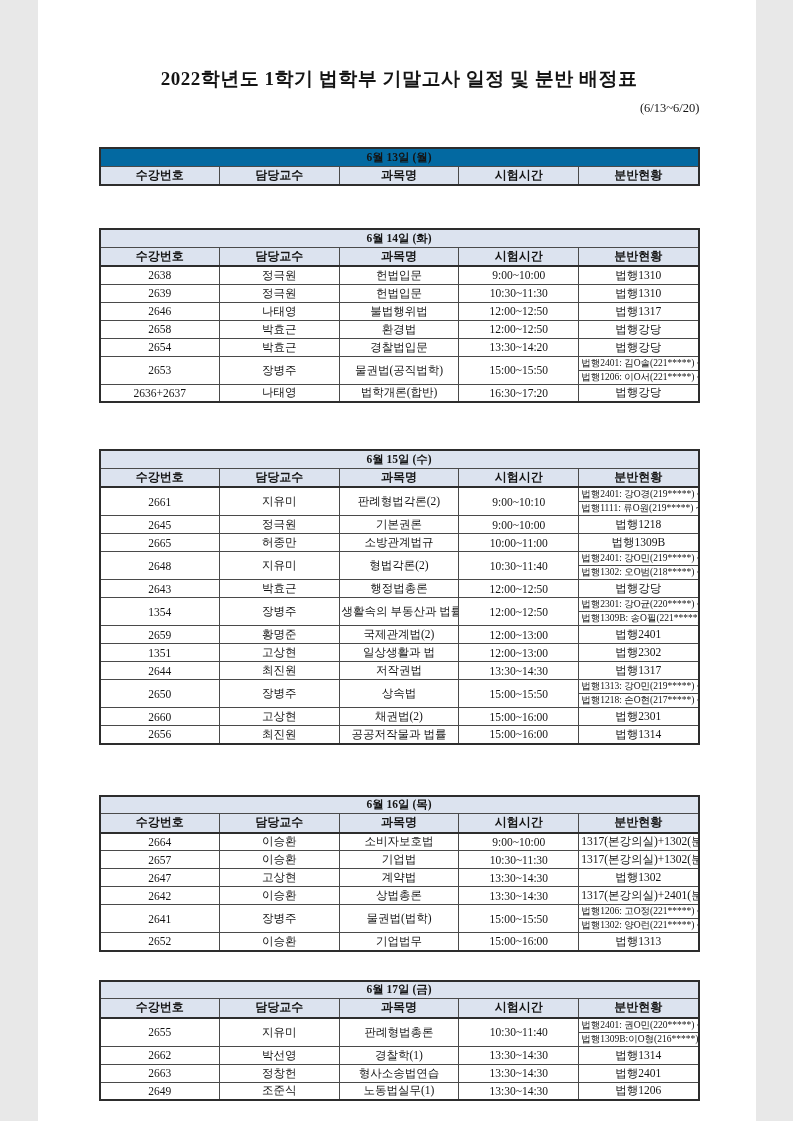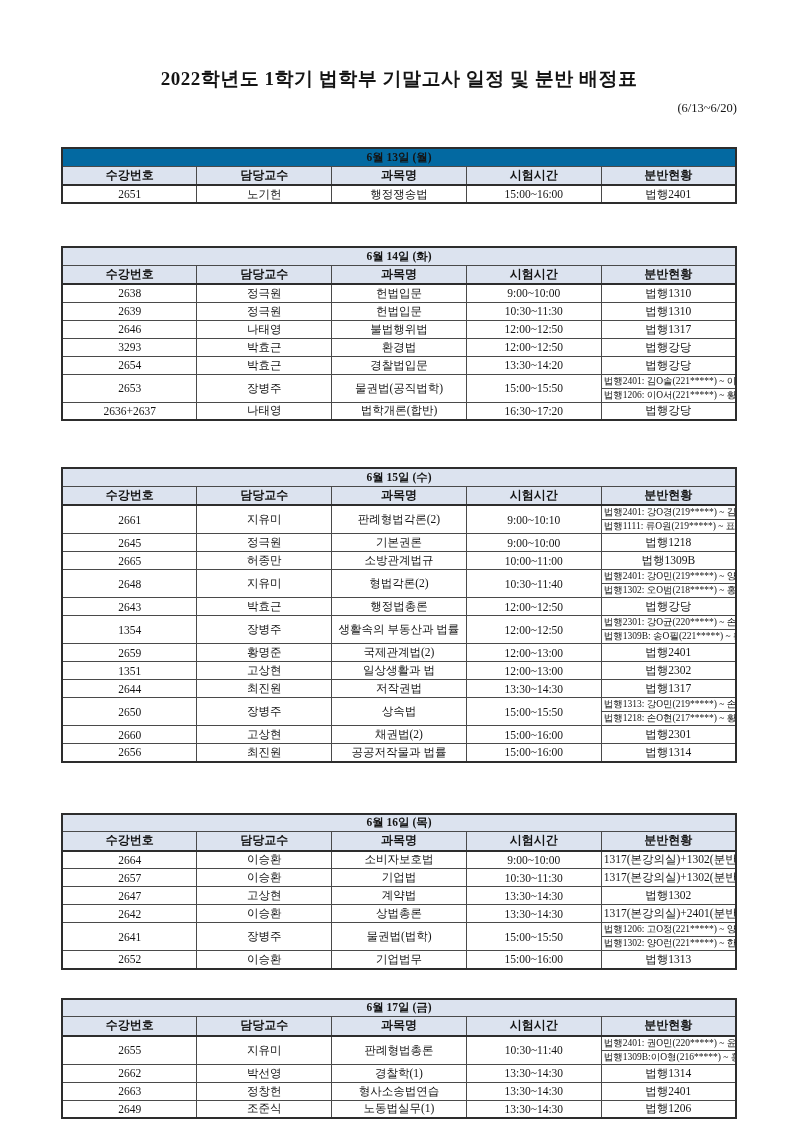--- a/index.html
+++ b/index.html
@@ -1,18 +1,18 @@
 <!DOCTYPE html>
 <html><head>
 <meta charset="utf-8">
 <style>
   * { box-sizing: border-box; }
   html,body { margin:0; padding:0; background:#e8e8e8; }
   .page {
-    width:793px; height:1121px;
+    width:718px; height:1121px;
     margin:0 auto;
     background:#ffffff;
     font-family:"Liberation Serif","DejaVu Serif",serif;
     color:#141414;
     overflow:hidden;
   }
   .content { padding:0 56px 0 61px; }
 
   h1.doc-title {
     margin:66px 0 0 0;
@@ -77,27 +77,20 @@
             <tr>
               <td colspan="5" class="date-cell" style="background: #0369a1;">6월 13일 (월)</td>
             </tr>
             <tr>
               <th class="col-h c0" style="background: rgb(220, 227, 239);">수강번호</th>
               <th class="col-h c1" style="background: rgb(220, 227, 239);">담당교수</th>
               <th class="col-h c2" style="background: rgb(220, 227, 239);">과목명</th>
               <th class="col-h c3" style="background: rgb(220, 227, 239);">시험시간</th>
               <th class="col-h c4" style="background: rgb(220, 227, 239);">분반현황</th>
             </tr>
-            <tr>
-              <td>2651</td>
-              <td>노기헌</td>
-              <td>행정쟁송법</td>
-              <td>15:00~16:00</td>
-              <td>법행2401</td>
-            </tr>
           </tbody>
         </table>
         <table class="sched">
           <tbody>
             <tr>
               <td colspan="5" class="date-cell" style="background: rgb(220, 227, 239);">6월 14일 (화)</td>
             </tr>
             <tr>
               <th class="col-h c0" style="background: rgb(220, 227, 239);">수강번호</th>
               <th class="col-h c1" style="background: rgb(220, 227, 239);">담당교수</th>
@@ -120,21 +113,21 @@
               <td>법행1310</td>
             </tr>
             <tr>
               <td>2646</td>
               <td>나태영</td>
               <td>불법행위법</td>
               <td>12:00~12:50</td>
               <td>법행1317</td>
             </tr>
             <tr>
-              <td>3293</td>
+              <td>2658</td>
               <td>박효근</td>
               <td>환경법</td>
               <td>12:00~12:50</td>
               <td>법행강당</td>
             </tr>
             <tr>
               <td>2654</td>
               <td>박효근</td>
               <td>경찰법입문</td>
               <td>13:30~14:20</td>

